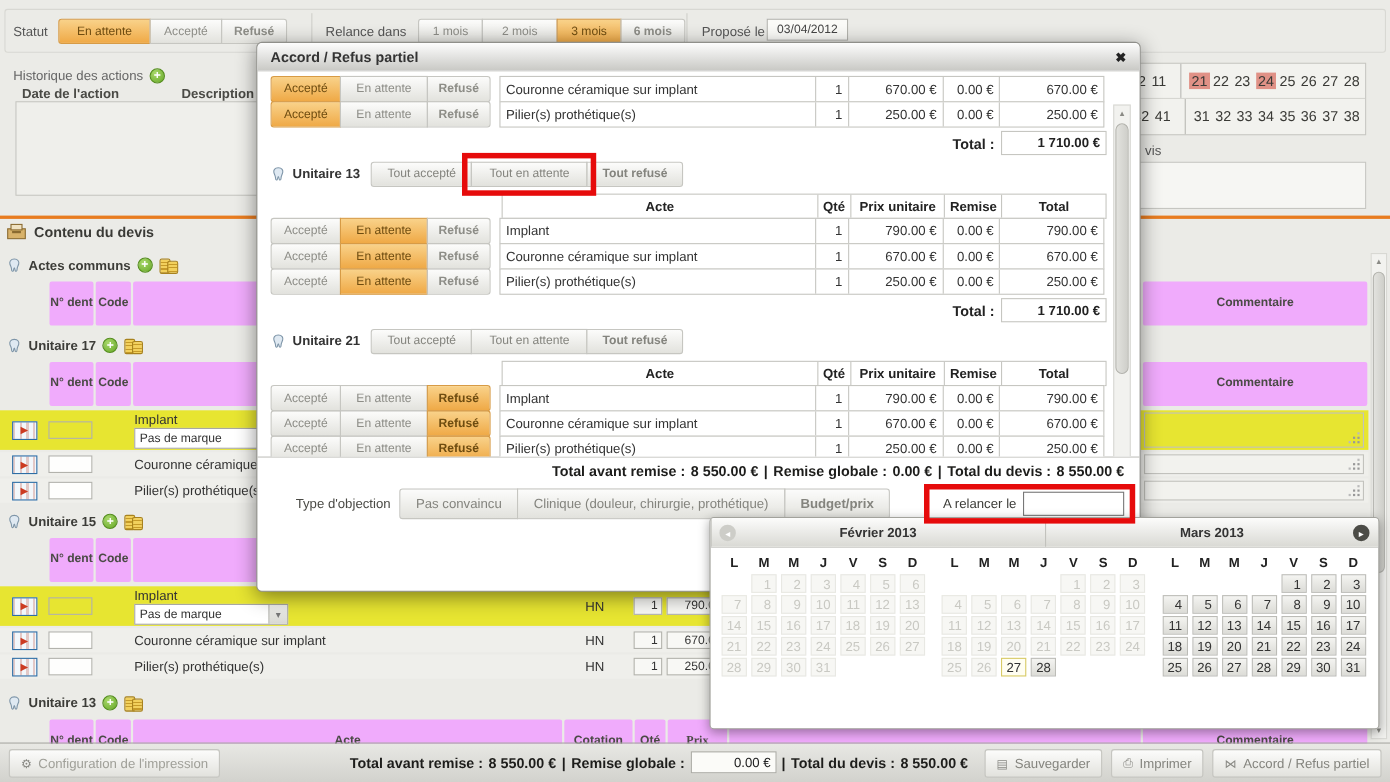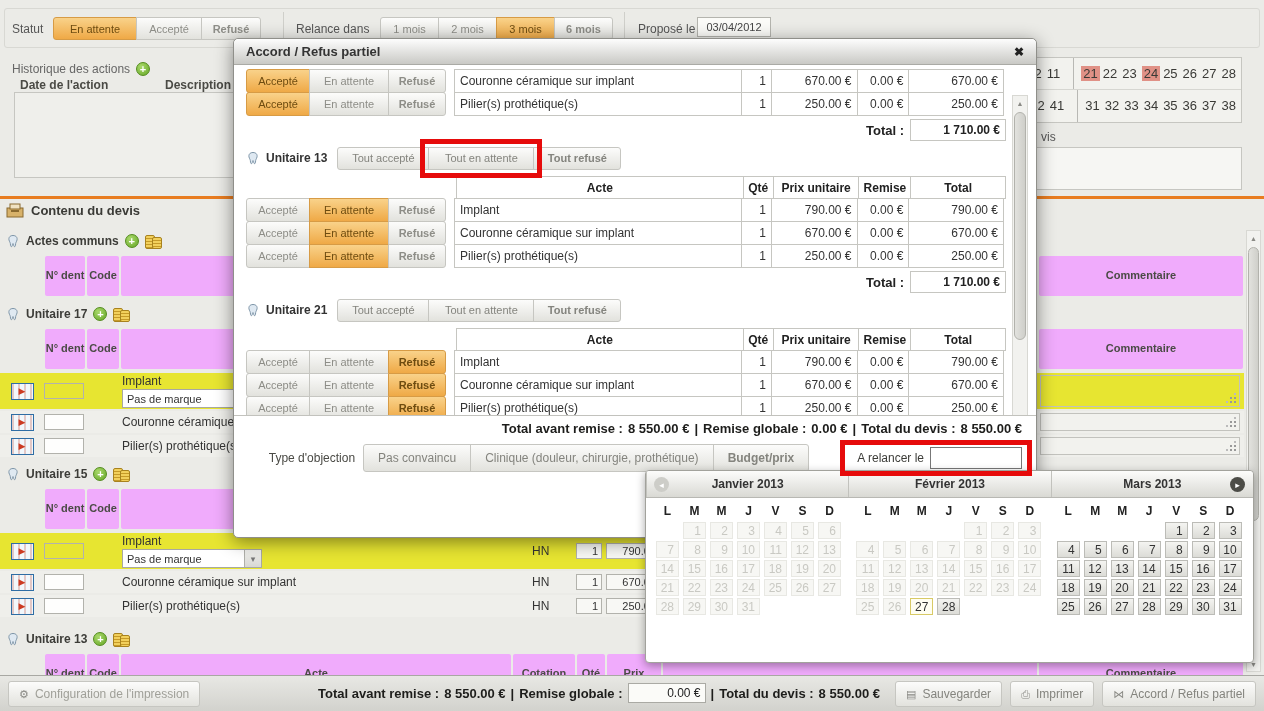--- a/index.html
+++ b/index.html
@@ -58,21 +58,21 @@
     font-weight:bold;font-size:13px;color:#3a3a36;}
   
   .bsec{position:absolute;left:0;width:1244px;z-index:1;}
   .bsec-title{display:flex;align-items:center;gap:6px;height:22px;padding-left:6px;
     font-weight:bold;font-size:12px;color:#3c3c38;margin-bottom:3px;}
   .bhead{display:flex;height:42px;margin-bottom:3px;}
   .bh{display:flex;align-items:stretch;padding:1px;}
   .tile{flex:1;display:flex;align-items:center;justify-content:center;text-align:center;
     background:#f0abfc;border-radius:2px;font-weight:bold;font-size:11px;color:#4a4a45;line-height:1.2;}
   .w-icon{width:44px;}.w-dent{width:42px;}.w-code{width:34px;}.w-acte{width:392px;}
-  .w-cot{width:50px;}.w-sp{width:14px;}.w-qte{width:30px;}.w-prix{width:56px;}
+  .w-cot{width:50px;}.w-sp{width:14px;}.w-qte{width:30px;}.w-prix{width:56px;font-family:Liberation Serif, serif;}
   .w-fill{flex:1;}.w-comm{width:206px;}
   .brow{display:flex;align-items:center;background:#efefeb;margin-bottom:2px;height:22px;}
   .brow.tall{height:36px;}
   .brow.yellow{background:#e7e531;}
   .bc{display:flex;align-items:center;height:100%;}
   .bc.c-icon{width:44px;justify-content:center;}
   .bc.c-dent{width:42px;}.bc.c-code{width:34px;}.bc.c-acte{width:392px;flex-direction:column;align-items:flex-start;justify-content:center;padding-left:2px;}
   .bc.c-cot{width:50px;padding-left:20px;font-size:12px;color:#333;}
   .bc.c-sp{width:14px;}.bc.c-qte{width:30px;}.bc.c-prix{width:56px;}
   .bc.c-fill{flex:1;}.bc.c-comm{width:206px;position:relative;}
@@ -186,21 +186,21 @@
     <span class="tb-label" style="left:12px">Statut</span>
     <div class="seg abs" style="left:53px;top:17px">
       <button class="btn sel" style="width:84px">En attente</button>
       <button class="btn" style="width:66px">Accepté</button>
       <button class="btn" style="width:60px">Refusé</button>
     </div>
     <div class="tb-sep" style="left:283px"></div>
     <span class="tb-label" style="left:296px">Relance dans</span>
     <div class="seg abs" style="left:380px;top:17px">
       <button class="btn" style="width:59px">1 mois</button>
-      <button class="btn" style="width:59px">2 mois</button>
+      <button class="btn" style="width:69px">2 mois</button>
       <button class="btn sel" style="width:59px">3 mois</button>
       <button class="btn" style="width:59px">6 mois</button>
     </div>
     <div class="tb-sep" style="left:624px"></div>
     <span class="tb-label" style="left:638px">Proposé le</span>
     <div class="tb-input" style="left:697px;top:17px;width:74px">03/04/2012</div>
   </div>
 
   <div id="historique-title" class="abs">
     <span>Historique des actions</span>
@@ -759,21 +759,20 @@
       <span id="relancer-wrap">
         <span id="relancer-label">A relancer le</span>
         <input id="relancer-input" type="text" value="" style="">
       </span>
     </div>
   </div>
 
   <div id="calendar" class="abs">
     <div id="cal-header">
       <span class="cal-nav" id="cal-prev">◂</span>
-      <div class="cal-title">Janvier 2013</div>
         <div class="cal-title">Février 2013</div>
         <div class="cal-title">Mars 2013</div>
         <span class="cal-nav" id="cal-next">▸</span>
     </div>
     <div id="cal-months">
         <div class="cal-month">
           <div class="cal-wk">
             <span class="wkd">L</span>
             <span class="wkd">M</span>
             <span class="wkd">M</span>

